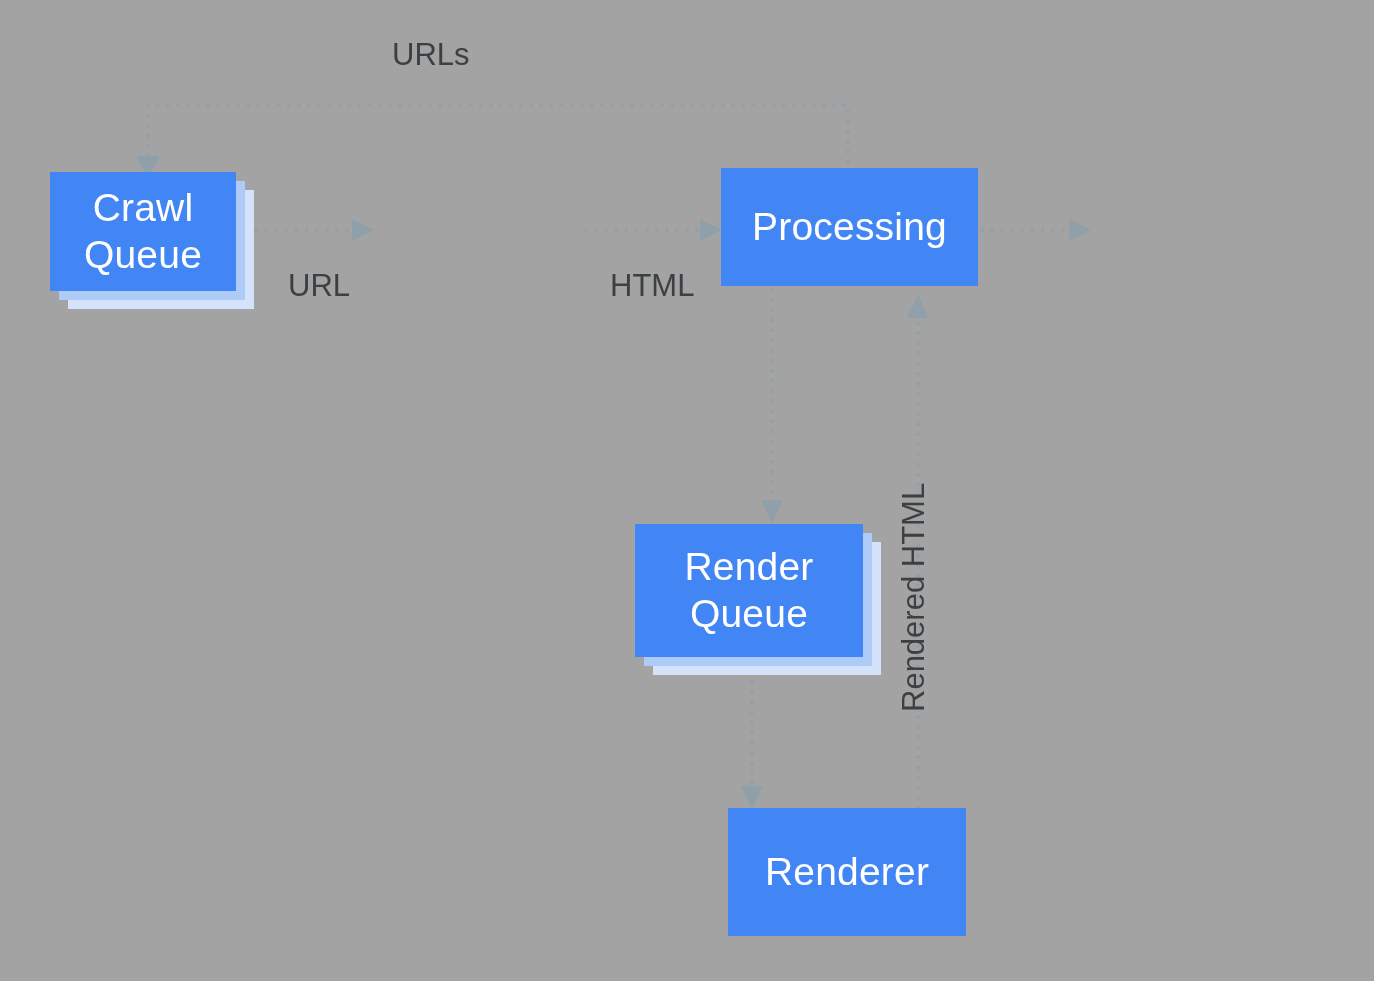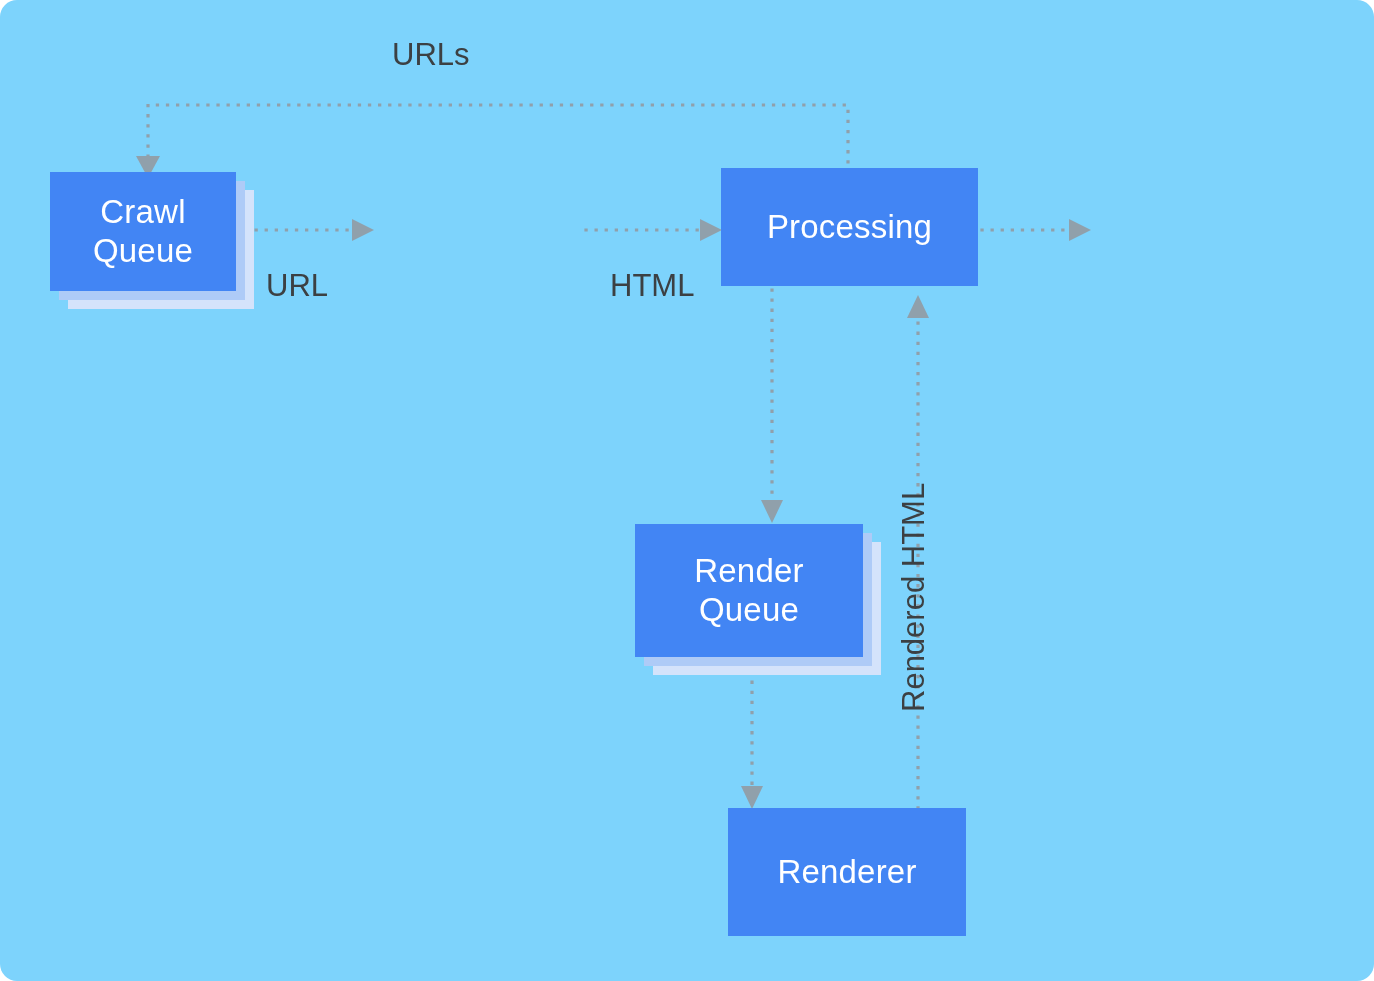--- a/index.html
+++ b/index.html
@@ -8,23 +8,22 @@
     padding: 0;
     background: #ffffff;
   }
   body {
     font-family: "Liberation Sans", "DejaVu Sans", sans-serif;
   }
   #canvas {
     position: relative;
     width: 1374px;
     height: 981px;
-    background: #7dd3fc;
+    background: #a3a3a3;
     overflow: hidden;
-    border-radius: 17px;
   }
   
   .node {
     position: absolute;
     box-sizing: border-box;
   }
   .node .card {
     position: absolute;
     left: 0;
     top: 0;
@@ -50,21 +49,21 @@
     z-index: 2;
   }
   .node .stack-back {
     left: 18px;
     top: 18px;
     background: #D4E3FB;
     z-index: 1;
   }
   .node-label {
     color: #ffffff;
-    font-size: 33px;
+    font-size: 39px;
     font-weight: 400;
     line-height: 1.18;
     letter-spacing: 0.2px;
     white-space: pre-line;
   }
 
   
   .edge-label {
     position: absolute;
     color: #3C4043;
@@ -122,21 +121,21 @@
 
     <path class="edge-path" d="M 752 662 L 752 786"></path>
     <polygon class="arrow-head" points="741,786 763,786 752,809"></polygon>
 
     <path class="edge-path" d="M 918 808 L 918 318"></path>
     <polygon class="arrow-head" points="907,318 929,318 918,295"></polygon>
   </svg>
 
   <div class="edge-label" style="left:392px; top:37px;">URLs</div>
 
-  <div class="edge-label" style="left:266px; top:268px;">URL</div>
+  <div class="edge-label" style="left:288px; top:268px;">URL</div>
 
   <div class="edge-label" style="left:598px; top:268px;margin-left:12px;">HTML</div>
 
   <div class="edge-label rotated" style="left:896px; top:712px;">Rendered HTML</div>
 
   <div class="node" style="left:50px; top:172px; width:186px; height:119px;">
     <div class="stack-back"></div>
     <div class="stack-mid"></div>
     <div class="card">
       <span class="node-label">Crawl

